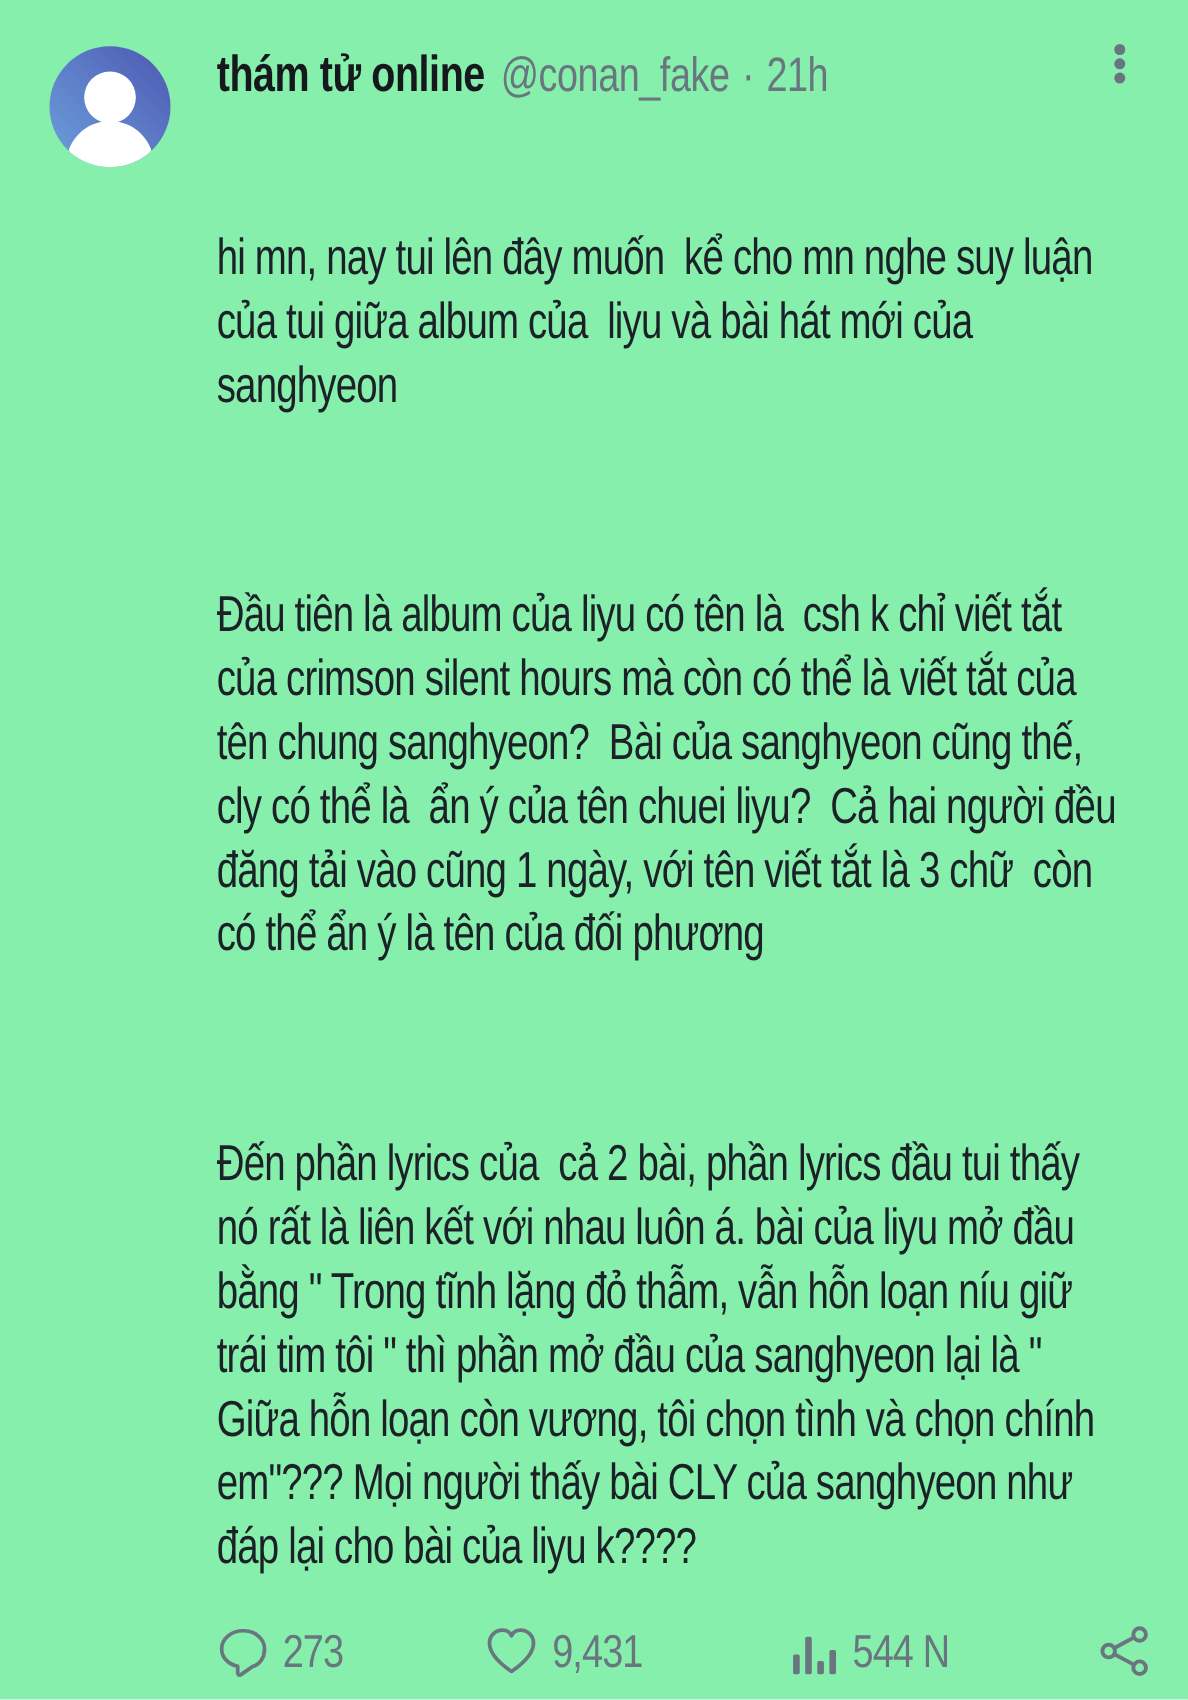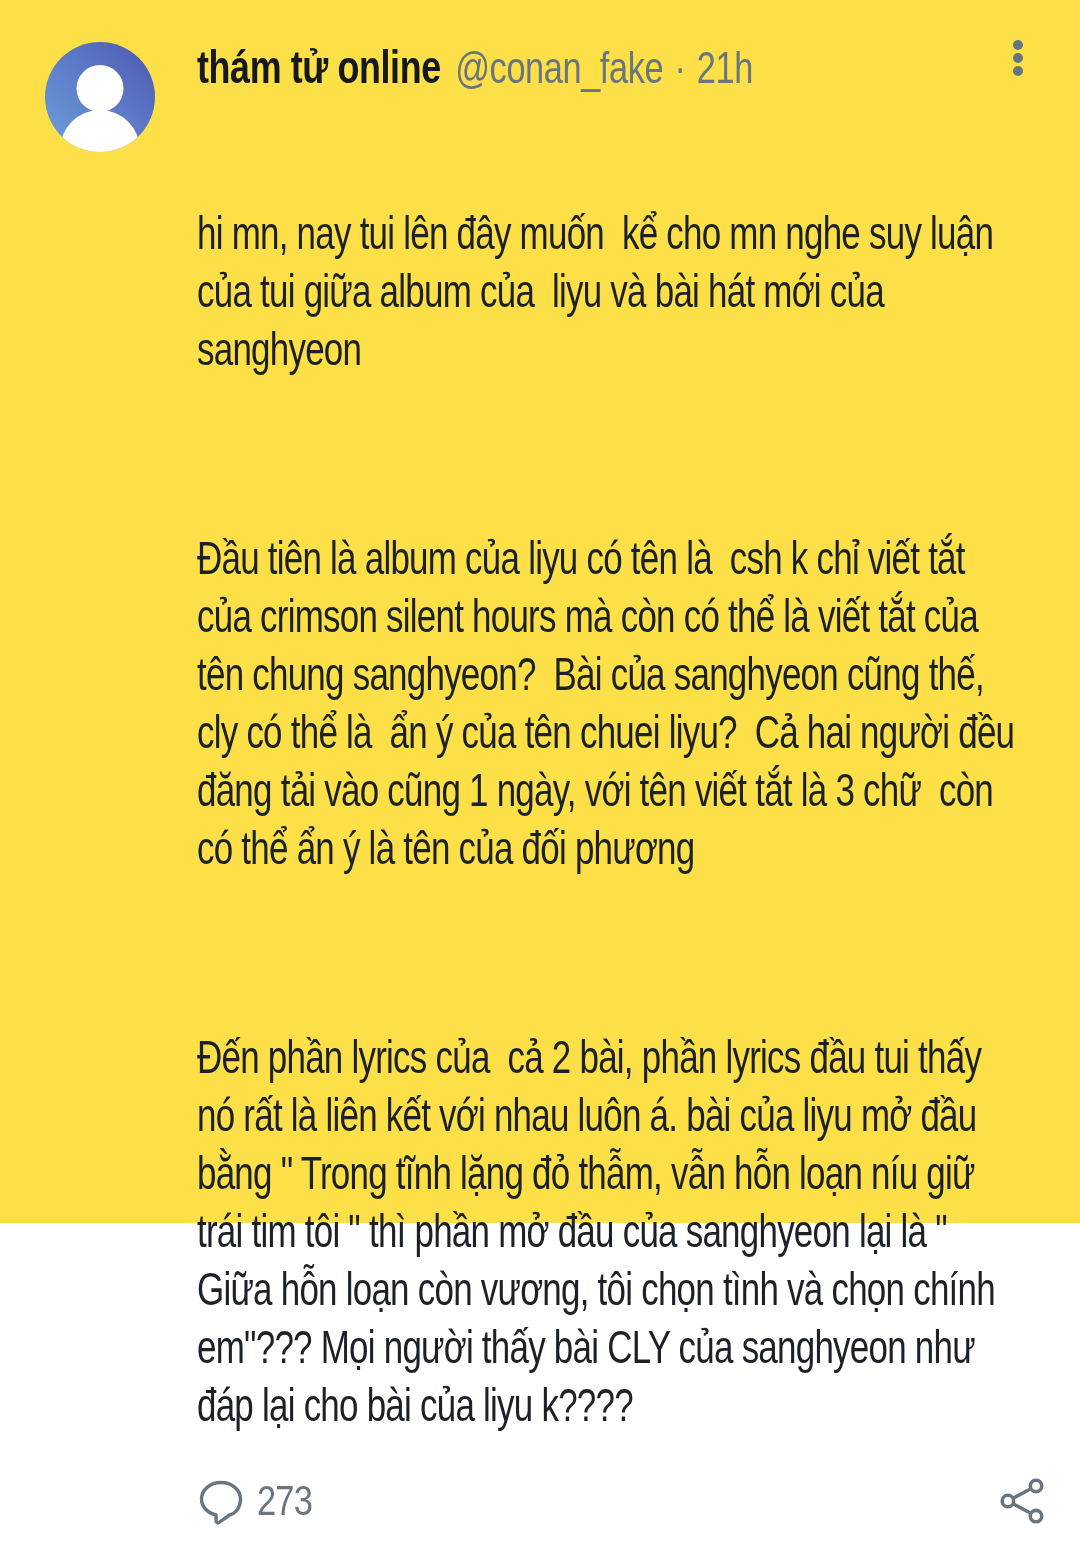--- a/index.html
+++ b/index.html
@@ -2,21 +2,21 @@
 <html><head>
 <meta charset="utf-8">
 <style>
   * { margin:0; padding:0; box-sizing:border-box; }
   html, body {
     width:1080px; height:1545px;
     background:#ffffff;
     font-family:"Liberation Sans", sans-serif;
     overflow:hidden;
   }
-  .post { position:relative; width:1080px; height:1223px; background:#fde047; }
+  .post { position:relative; width:1080px; height:1545px; background:#86efac; }
 
   
   .avatar {
     position:absolute; left:45px; top:42px;
     width:110px; height:110px; border-radius:50%;
     background:linear-gradient(225deg, #4b57b0 0%, #5c79c6 45%, #6ba1dc 100%);
     overflow:hidden; cursor:pointer;
   }
   .avatar .person { position:absolute; inset:0; }
   .avatar .head {
@@ -114,21 +114,36 @@
   <div class="engagement">
 
     <div class="eng-item">
       <svg width="48" height="48" viewBox="0 0 48 48" fill="none" stroke="#69767f" stroke-width="3.4" stroke-linecap="round" stroke-linejoin="round">
         <path d="M24 5.5 C13 5.5 4.5 12.9 4.5 22 c0 7.8 6.2 14.2 14.6 15.8 L19.1 44 c0 1.6 1.8 2.4 3 1.4 L32.6 38 C39.2 36.4 43.5 29.8 43.5 22 43.5 12.9 35 5.5 24 5.5 Z"></path>
       </svg>
       <span class="count">273</span>
     </div>
 
 
+    <div class="eng-item">
+      <svg width="50" height="46" viewBox="0 0 50 46" fill="none" stroke="#69767f" stroke-width="3.4" stroke-linecap="round" stroke-linejoin="round">
+        <path d="M25 41.5 C12 32.5 5 24.5 5 15.8 5 9 10.3 4 16.7 4 c4 0 6.9 1.9 8.3 5 1.4 -3.1 4.3 -5 8.3 -5 C39.7 4 45 9 45 15.8 c0 8.7 -7 16.7 -20 25.7 Z"></path>
+      </svg>
+      <span class="count">9,431</span>
+    </div>
 
+    <div class="eng-item">
+      <svg width="46" height="46" viewBox="0 0 46 46" fill="#69767f" stroke="none">
+        <rect x="4" y="26" width="6" height="18" rx="1.5"></rect>
+        <rect x="15" y="10" width="6" height="34" rx="1.5"></rect>
+        <rect x="26" y="32" width="6" height="12" rx="1.5"></rect>
+        <rect x="37" y="22" width="6" height="22" rx="1.5"></rect>
+      </svg>
+      <span class="count">544 N</span>
+    </div>
 
     <div class="eng-item">
       <svg width="50" height="50" viewBox="0 0 48 48" fill="none" stroke="#69767f" stroke-width="3.4">
         <circle cx="9.5" cy="24" r="5.5"></circle>
         <circle cx="36.5" cy="9.5" r="5.5"></circle>
         <circle cx="36.5" cy="38.5" r="5.5"></circle>
         <line x1="14.5" y1="21.3" x2="31.5" y2="12.2"></line>
         <line x1="14.5" y1="26.7" x2="31.5" y2="35.8"></line>
       </svg>
     </div>

